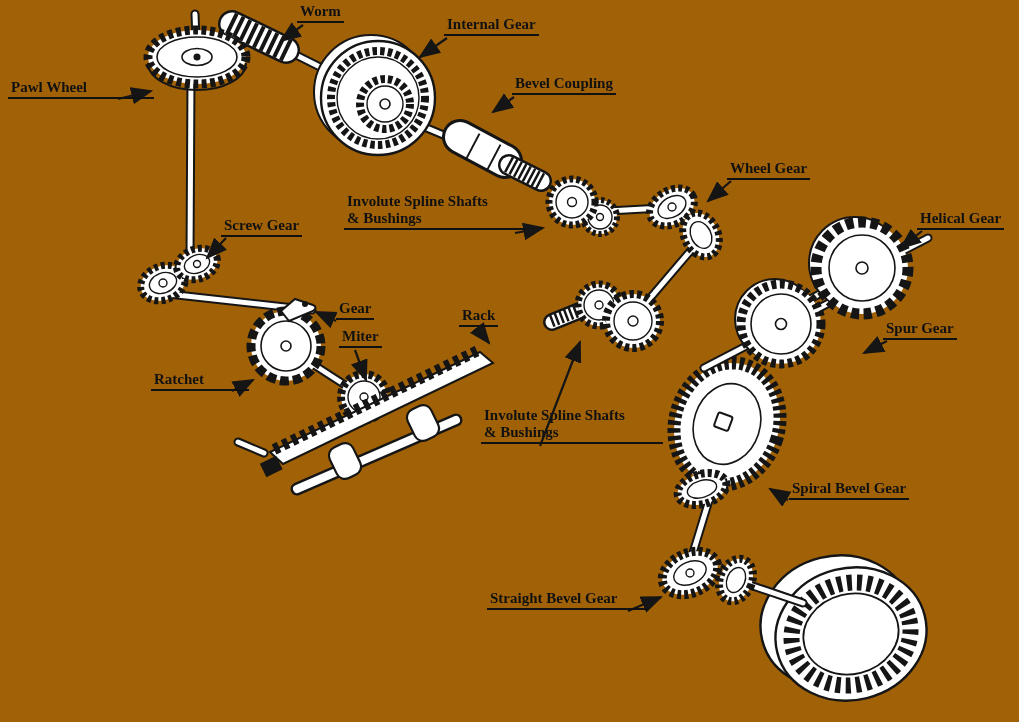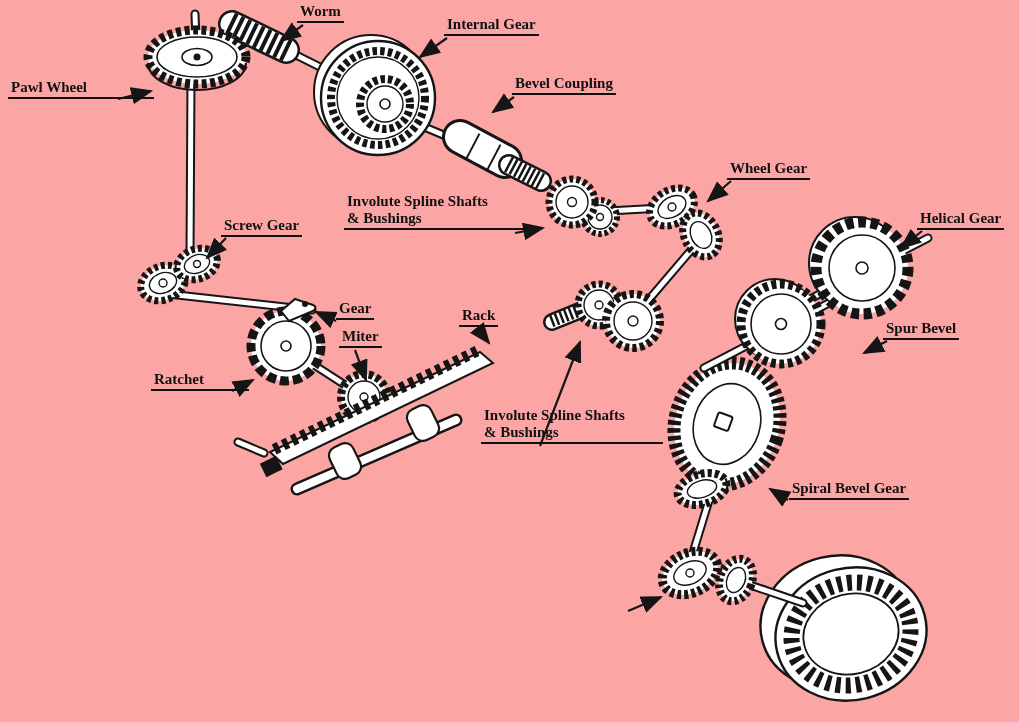--- a/index.html
+++ b/index.html
@@ -1,19 +1,19 @@
 <!DOCTYPE html>
 <html><head>
 <meta charset="utf-8">
 <style>
   html,body{margin:0;padding:0;background:#ffffff;}
   #stage{
     position:relative;
     width:1019px;height:722px;
-    background:#fca5a5;
+    background:#a16207;
     overflow:hidden;
     font-family:"Liberation Serif", serif;
   }
   #stage svg{position:absolute;left:0;top:0;}
   .lbl{
     position:absolute;
     font:700 15px "Liberation Serif", serif;
     color:#111;
     border-bottom:2.2px solid #111;
     padding:0 3px 1px 3px;
@@ -237,21 +237,22 @@
 <div class="lbl" style="left:727px;top:160px">Wheel Gear</div>
 <div class="lbl" style="left:917px;top:210px">Helical Gear</div>
 <div class="lbl" style="left:221px;top:217px">Screw Gear</div>
 <div class="lbl two" style="left:344px;top:193px;width:176px">
   <span>Involute Spline Shafts</span>
   <span>&amp; Bushings</span>
 </div>
 <div class="lbl" style="left:336px;top:300px">Gear</div>
 <div class="lbl" style="left:459px;top:307px">Rack</div>
 <div class="lbl" style="left:339px;top:328px">Miter</div>
-<div class="lbl" style="left:883px;top:320px">Spur Bevel</div>
+<div class="lbl" style="left:883px;top:320px">Spur Gear</div>
 <div class="lbl" style="left:151px;top:371px;width:92px">Ratchet</div>
 <div class="lbl two" style="left:481px;top:407px;width:176px">
   <span>Involute Spline Shafts</span>
   <span>&amp; Bushings</span>
 </div>
 <div class="lbl" style="left:789px;top:480px">Spiral Bevel Gear</div>
+<div class="lbl" style="left:487px;top:590px;width:156px">Straight Bevel Gear</div>
 
 </div>
 
 </body></html>

